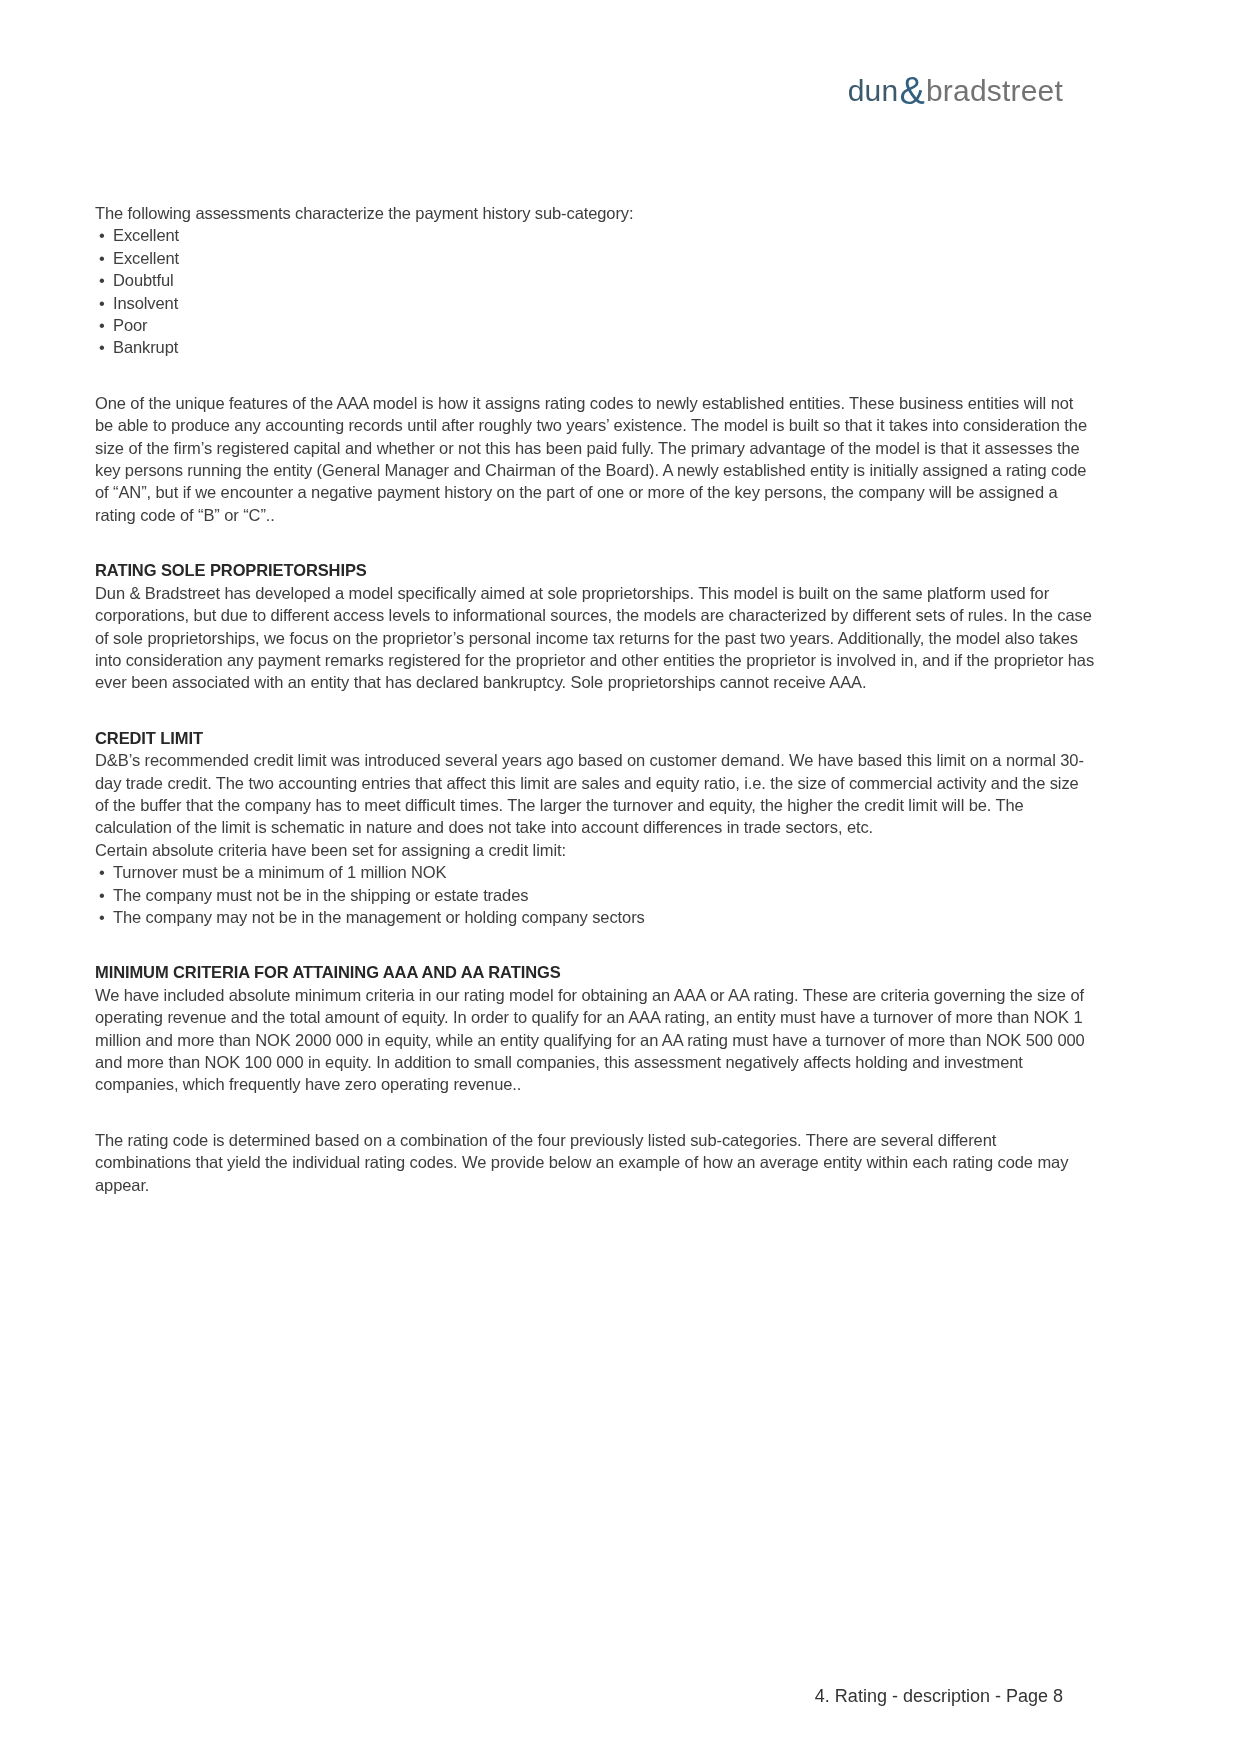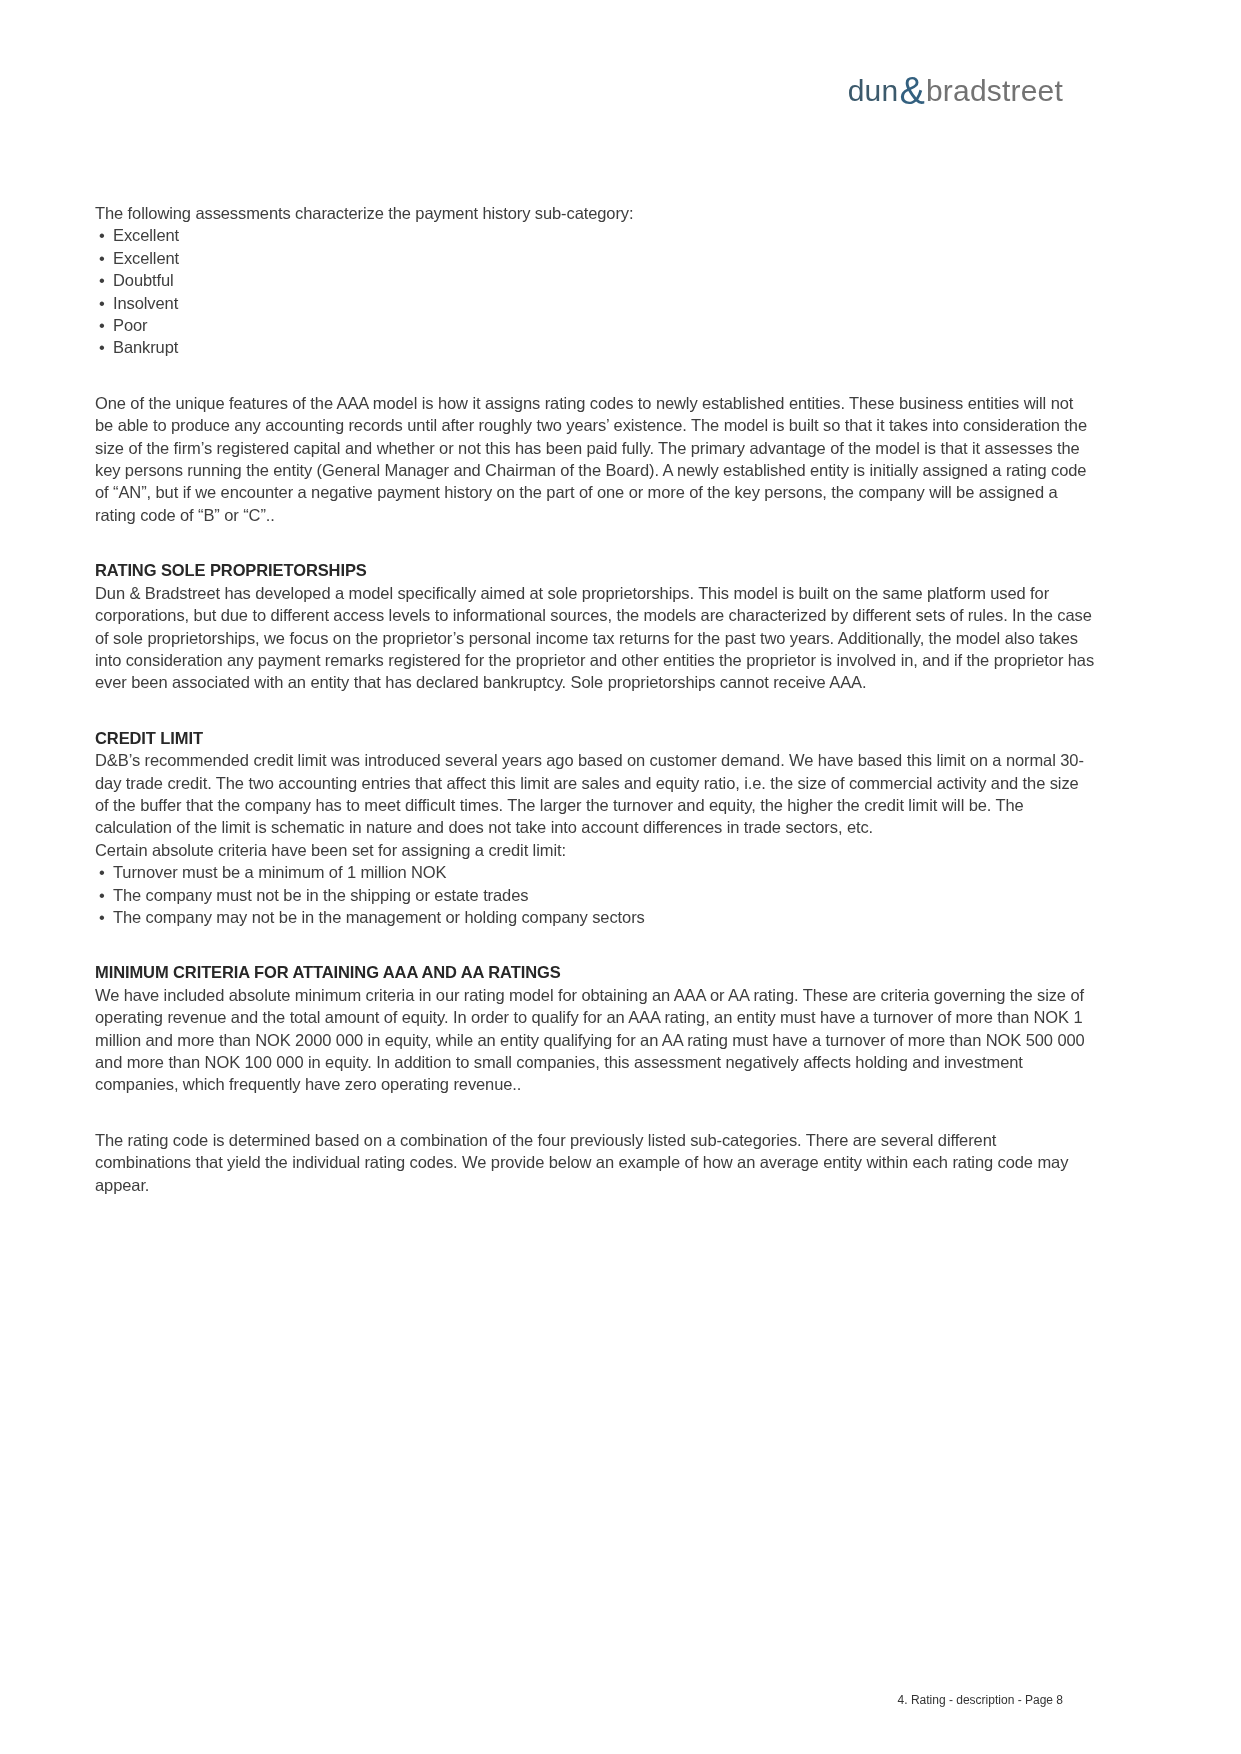--- a/index.html
+++ b/index.html
@@ -55,21 +55,21 @@
   ul.bullets li { position:relative; padding-left:18px; }
   ul.bullets li::before {
     content:"\2022";
     position:absolute; left:4px; top:0;
     color:#3e3e3e;
   }
   
   .page-footer {
     position:absolute;
     right:0; bottom:47px;
-    font-size:12px;
+    font-size:18px;
     color:#333333;
     text-align:right;
   }
 </style>
 </head>
 <body>
 
 <div class="page">
   <div class="content-col">
 

